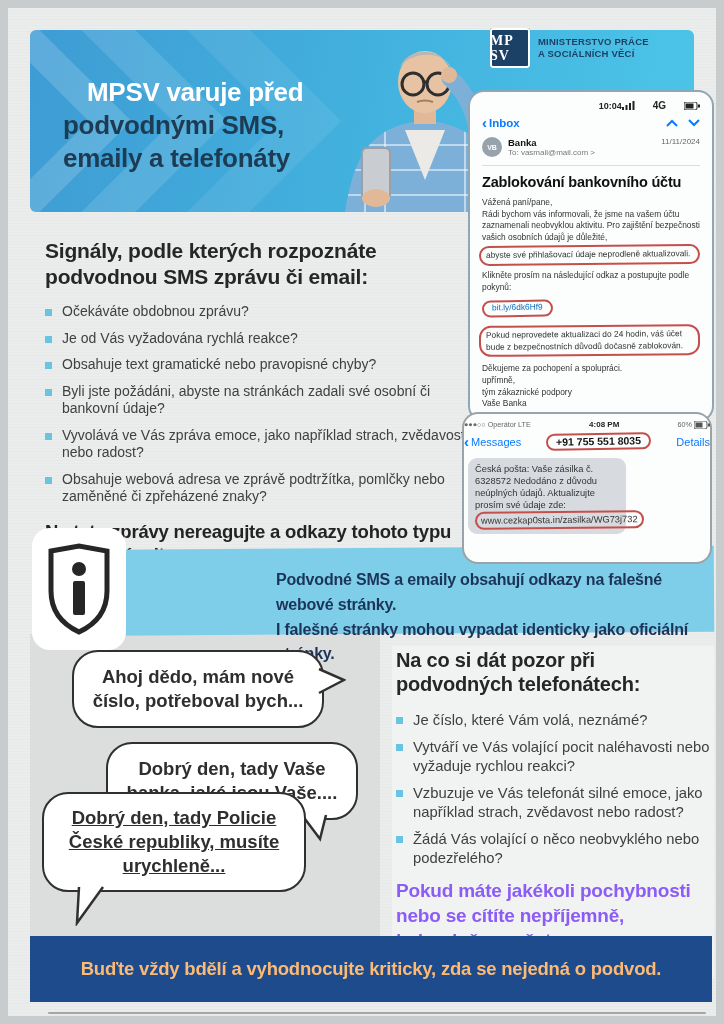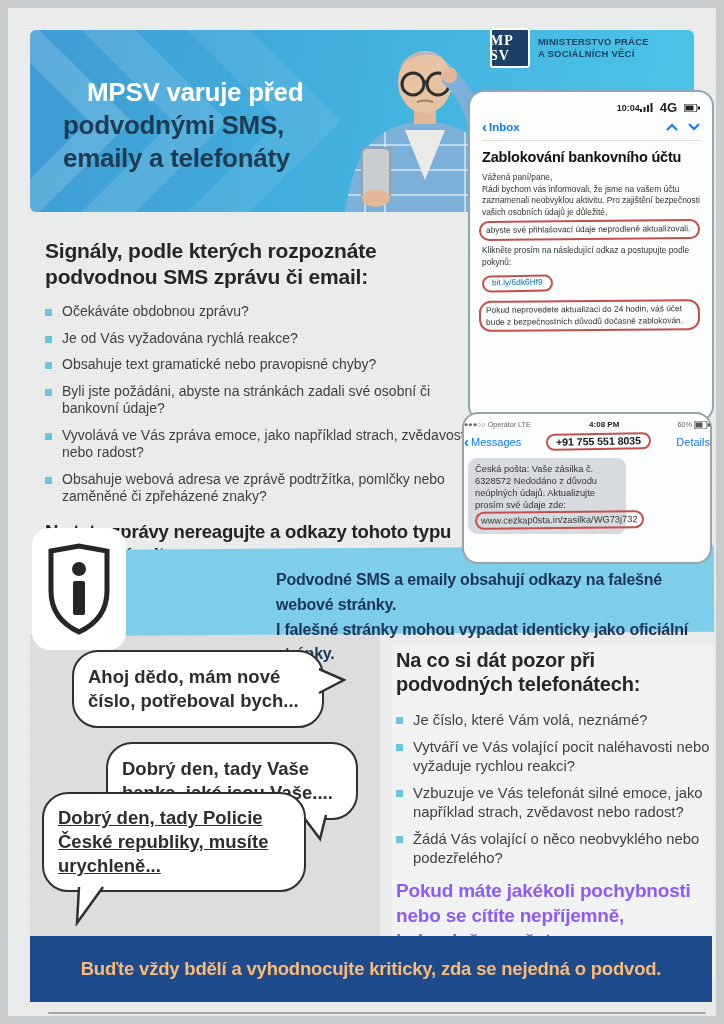--- a/index.html
+++ b/index.html
@@ -21,21 +21,21 @@
   .logo-wrap { position:absolute; left:482px; top:20px; display:flex; align-items:center; gap:8px; z-index:5; }
   .logo-box { width:40px; height:40px; background:#1c4166; border-radius:3px; box-shadow:inset 0 0 0 2px #ffffff;
               display:flex; flex-direction:column; justify-content:center;
               font-family:"Liberation Serif", serif; font-weight:700; color:#fff; font-size:14px; line-height:15px; letter-spacing:1px; }
   .logo-text { font-size:9.5px; font-weight:700; color:#1c4166; line-height:12px; letter-spacing:.2px; }
 
   
   .phone { background:#fcfdfd; border:2px solid #8fa6b5; border-radius:16px; position:absolute; z-index:6; }
   .phone1 { left:460px; top:82px; width:246px; height:332px; padding:8px 12px 6px; }
   .p-status { display:flex; justify-content:flex-end; align-items:center; font-size:9px; font-weight:700; color:#222; }
-  .p-status .right { display:flex; align-items:center; gap:7px; font-weight:700; font-size:13px; }
+  .p-status .right { display:flex; align-items:center; gap:18px; font-weight:700; font-size:10px; }
   .p-nav { display:flex; justify-content:space-between; align-items:center; margin-top:6px; color:#0a7aff; font-size:11.5px; font-weight:600; }
   .backlink { display:flex; align-items:center; gap:2px; }
   .chev { font-size:15px; line-height:10px; font-weight:700; }
   .updown { display:flex; gap:10px; }
   .sender { display:flex; align-items:flex-start; gap:6px; margin-top:8px; }
   .avatar { width:20px; height:20px; border-radius:50%; background:#97a2ac; color:#fff; font-size:7px; font-weight:700;
             display:flex; align-items:center; justify-content:center; flex:0 0 auto; }
   .sender .nm { font-size:9.5px; font-weight:700; color:#111; line-height:11px; }
   .sender .to { font-size:8px; color:#777; line-height:10px; }
   .sender .dt { margin-left:auto; font-size:8px; color:#666; }
@@ -69,22 +69,22 @@
 
   
   .band { position:absolute; left:32px; top:540px; width:674px; height:86px; background:#7ecde9; transform:rotate(-.4deg); z-index:2; }
   .band-text { position:absolute; left:268px; top:560px; width:440px; font-size:16px; font-weight:800; color:#1b3457; line-height:1.55; z-index:3; letter-spacing:-.2px; }
   .shield-bg { position:absolute; left:24px; top:520px; width:94px; height:122px; background:#fff; border-radius:18px; z-index:3;
                display:flex; align-items:center; justify-content:center; }
 
   
   .bubble-panel { position:absolute; left:22px; top:626px; width:350px; height:303px; background:#dcdede; }
   .bubble { position:absolute; background:#fff; border:2.5px solid #303030; border-radius:26px; z-index:4;
-            display:flex; align-items:center; justify-content:center; 
-            font-size:18.5px; font-weight:700; color:#2e2e2e; line-height:1.3; padding:8px 14px; }
+            display:flex; align-items:center; justify-content:center; text-align:center;
+            font-size:18.5px; font-weight:700; color:#2e2e2e; line-height:1.3; padding:8px 4px; }
   .b1 { left:64px; top:642px; width:252px; height:78px; }
   .b2 { left:98px; top:734px; width:252px; height:78px; }
   .b3 { left:34px; top:784px; width:264px; height:100px;text-decoration:underline; }
   .tail { position:absolute; z-index:5; }
 
   
   .warnings { position:absolute; left:384px; top:638px; width:322px; background:#f1f2f2; padding:2px 4px; }
   .warnings .h2 { font-size:20px; }
   .warnings .blist .item { font-size:14.8px; }
   .warn-strong { margin-top:12px; font-size:19px; font-weight:800; color:#8b5cf6; line-height:1.3; letter-spacing:-.2px; }
@@ -179,29 +179,43 @@
       </span>
       <span class="updown">
         <svg width="12" height="8" viewBox="0 0 12 8">
           <path d="M1 7 L6 2 L11 7" fill="none" stroke="#0a7aff" stroke-width="2"></path>
           </svg>
         <svg width="12" height="8" viewBox="0 0 12 8">
           <path d="M1 1 L6 6 L11 1" fill="none" stroke="#0a7aff" stroke-width="2"></path>
           </svg>
       </span>
     </div>
+    <div class="sender">
+      <div class="avatar">VB</div>
+      <div>
+        <div class="nm">Banka</div>
+        <div class="to">To: vasmail@mail.com &gt;</div>
+      </div>
+      <div class="dt">11/11/2024</div>
+    </div>
     <div class="p1-divider"></div>
     <div class="subject">Zablokování bankovního účtu</div>
     <div class="ebody">
       <div>Vážená paní/pane,</div>
       <div>Rádi bychom vás informovali, že jsme na vašem účtu zaznamenali neobvyklou aktivitu. Pro zajištění bezpečnosti vašich osobních údajů je důležité,</div>
       <div class="red-oval oval-block">abyste své přihlašovací údaje neprodleně aktualizovali.</div>
       <p style="margin-top:6px">Klikněte prosím na následující odkaz a postupujte podle pokynů:</p>
       <span class="red-oval oval-inline elink">bit.ly/6dk6Hf9</span>
       <div class="red-oval oval-block" style="margin-top:8px">Pokud neprovedete aktualizaci do 24 hodin, váš účet bude z bezpečnostních důvodů dočasně zablokován.</div>
+      <div class="closing" style="margin-top:7px">
+        <div>Děkujeme za pochopení a spolupráci.</div>
+        <div>upřímně,</div>
+        <div>tým zákaznické podpory</div>
+        <div>Vaše Banka</div>
+      </div>
     </div>
   </div>
 
   <div class="signals">
     <div class="h2">Signály, podle kterých rozpoznáte podvodnou SMS zprávu či email:</div>
     <div class="blist">
       <div class="item">
           <span class="sq"></span>
           <span>Očekáváte obdobnou zprávu?</span>
         </div>

